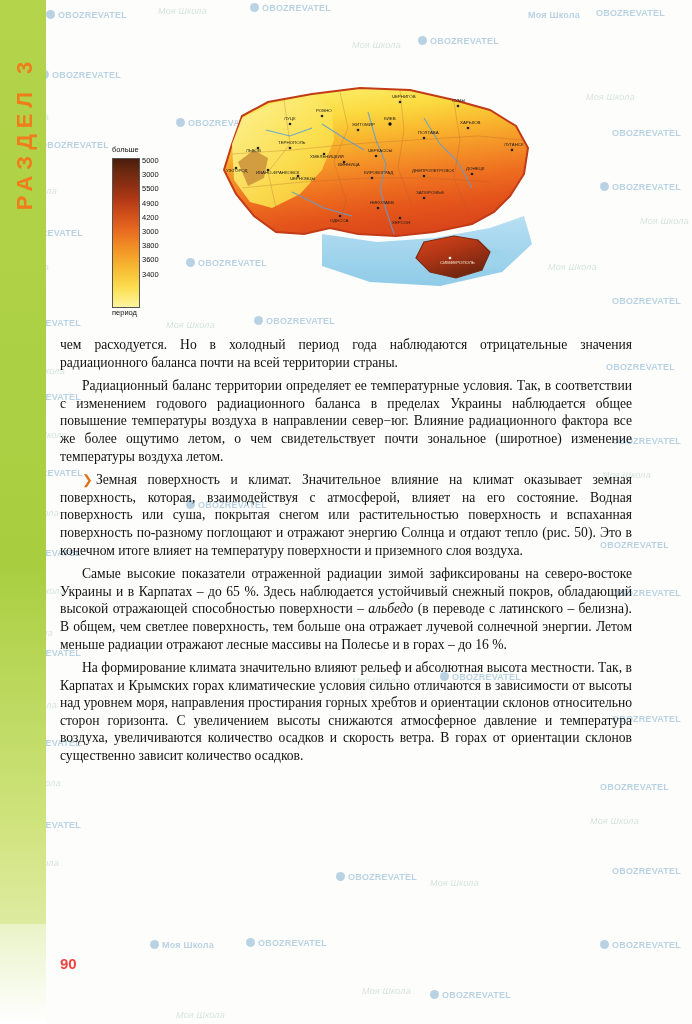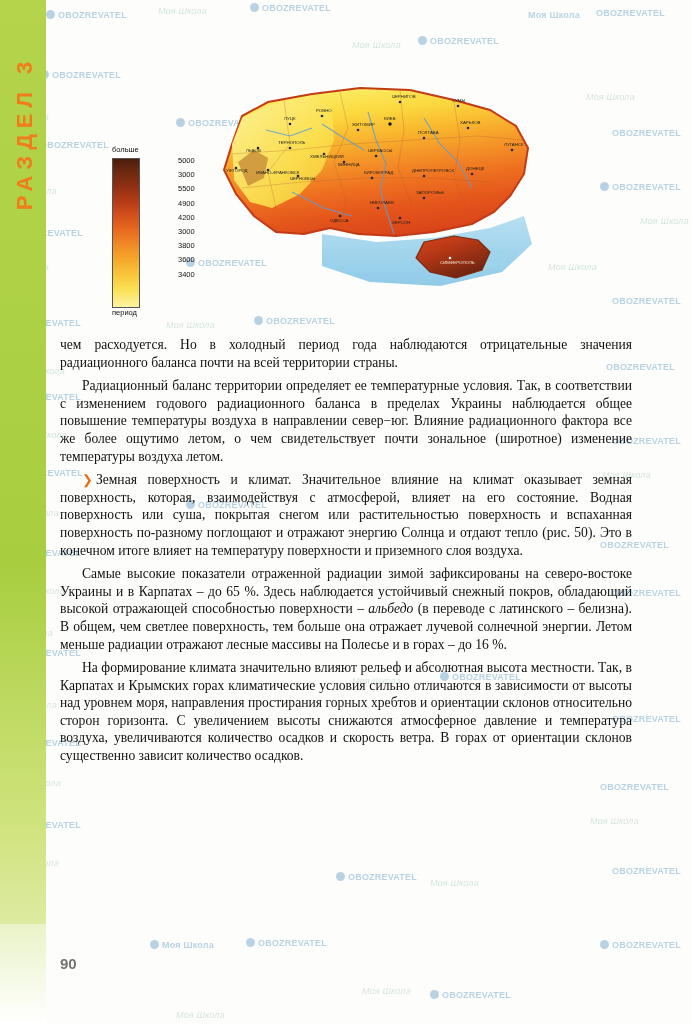--- a/index.html
+++ b/index.html
@@ -24,21 +24,21 @@
     color:#f07c1c;
     white-space:nowrap;
   }
   #bottom-tab{
     position:absolute;left:0;bottom:0;width:46px;height:100px;
     background:linear-gradient(to bottom,#e9f3c7,#ffffff);
   }
   #page-number{
     position:absolute;left:60px;bottom:52px;
     font-family:"Liberation Sans", sans-serif;
-    font-weight:bold;font-size:15px;color:#737373;
+    font-weight:bold;font-size:15px;color:#ef4444;
   }
 
   
   #figure{
     position:absolute;left:80px;top:58px;width:474px;height:260px;
   }
   #map-wrap{position:absolute;left:0;top:0;width:474px;height:250px;}
 
   
   #legend{position:absolute;left:16px;top:42px;width:62px;}
@@ -51,21 +51,21 @@
       #b33a16 28%,
       #d2501b 38%,
       #e8691f 48%,
       #f08a24 58%,
       #f5a82b 68%,
       #f8c53a 78%,
       #fbe055 88%,
       #fdf4a0 100%);
     border:1px solid #555;
   }
-  .legend-labels{position:absolute;left:46px;top:54px;width:60px;margin-left:36px;}
+  .legend-labels{position:absolute;left:46px;top:54px;width:60px;}
   .legend-labels div{
     font-family:"Liberation Sans", sans-serif;
     font-size:7.5px;color:#111;line-height:14.2px;height:14.2px;
   }
   .legend-top, .legend-bottom{
     position:absolute;left:16px;
     font-family:"Liberation Sans", sans-serif;
     font-size:7.5px;color:#111;
   }
   .legend-top{top:45px;}

